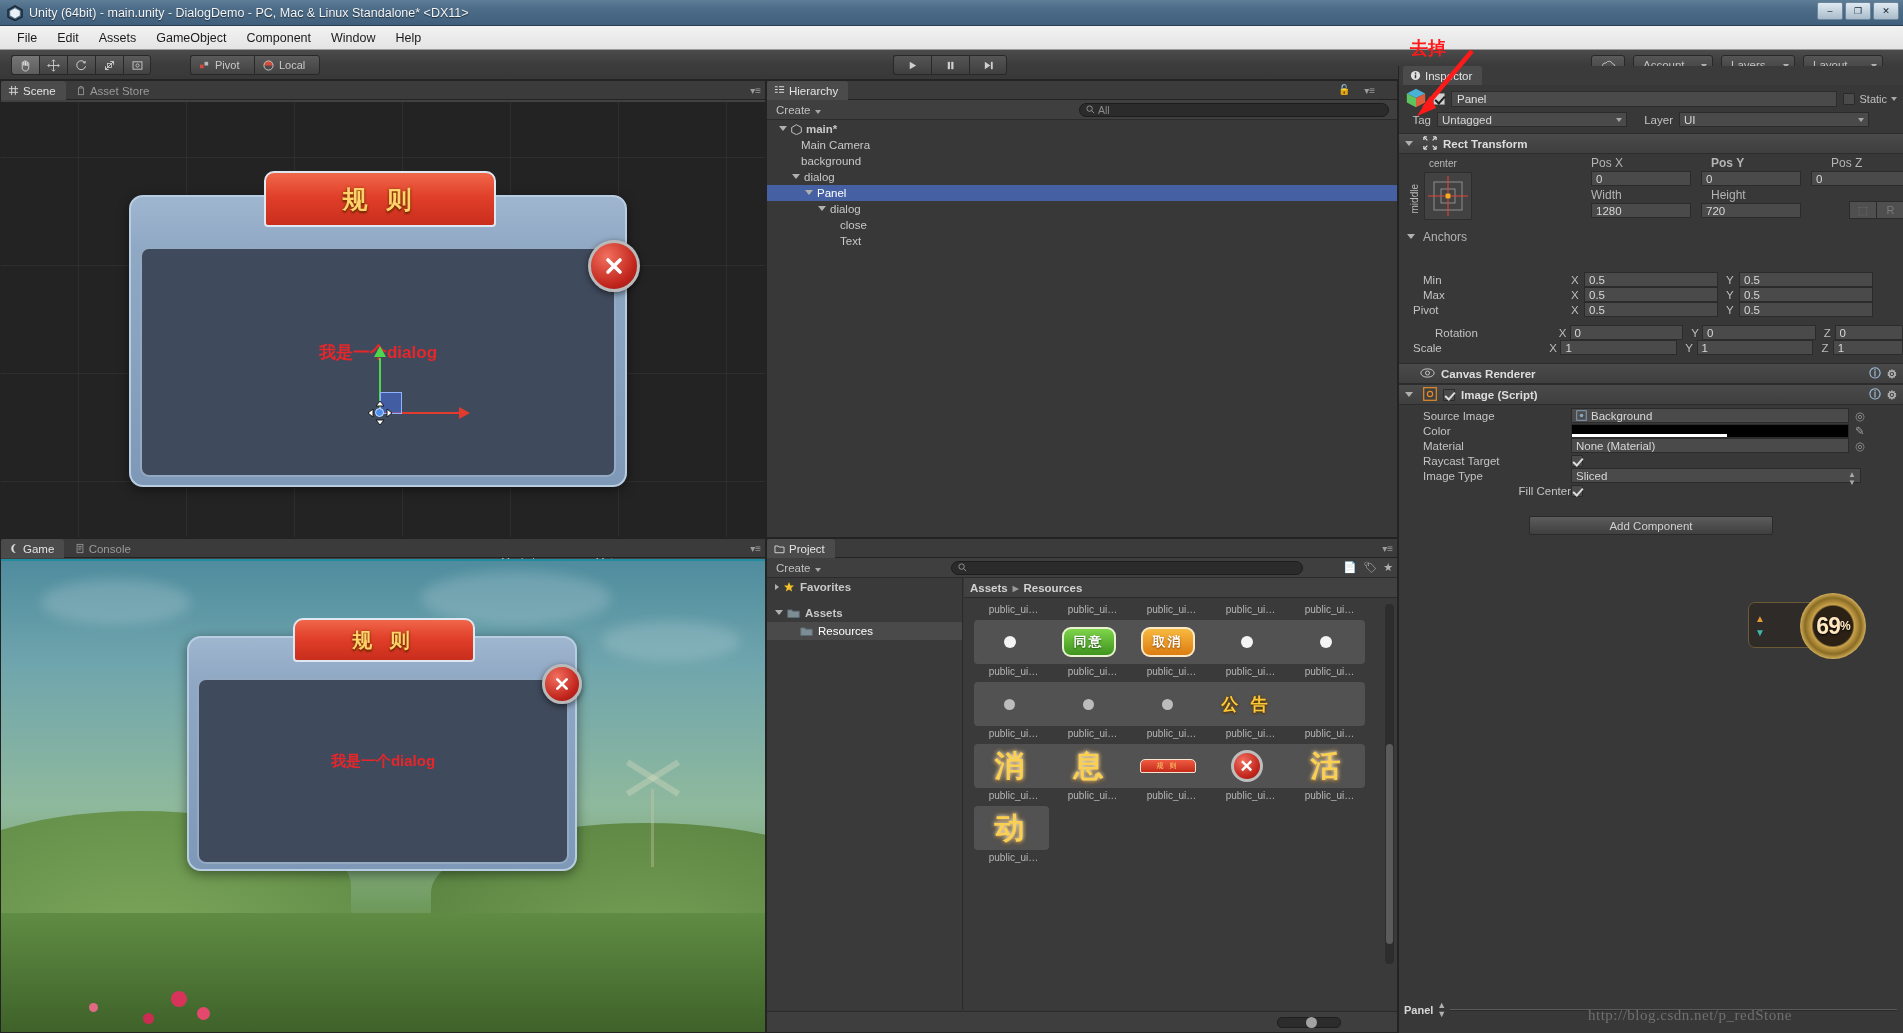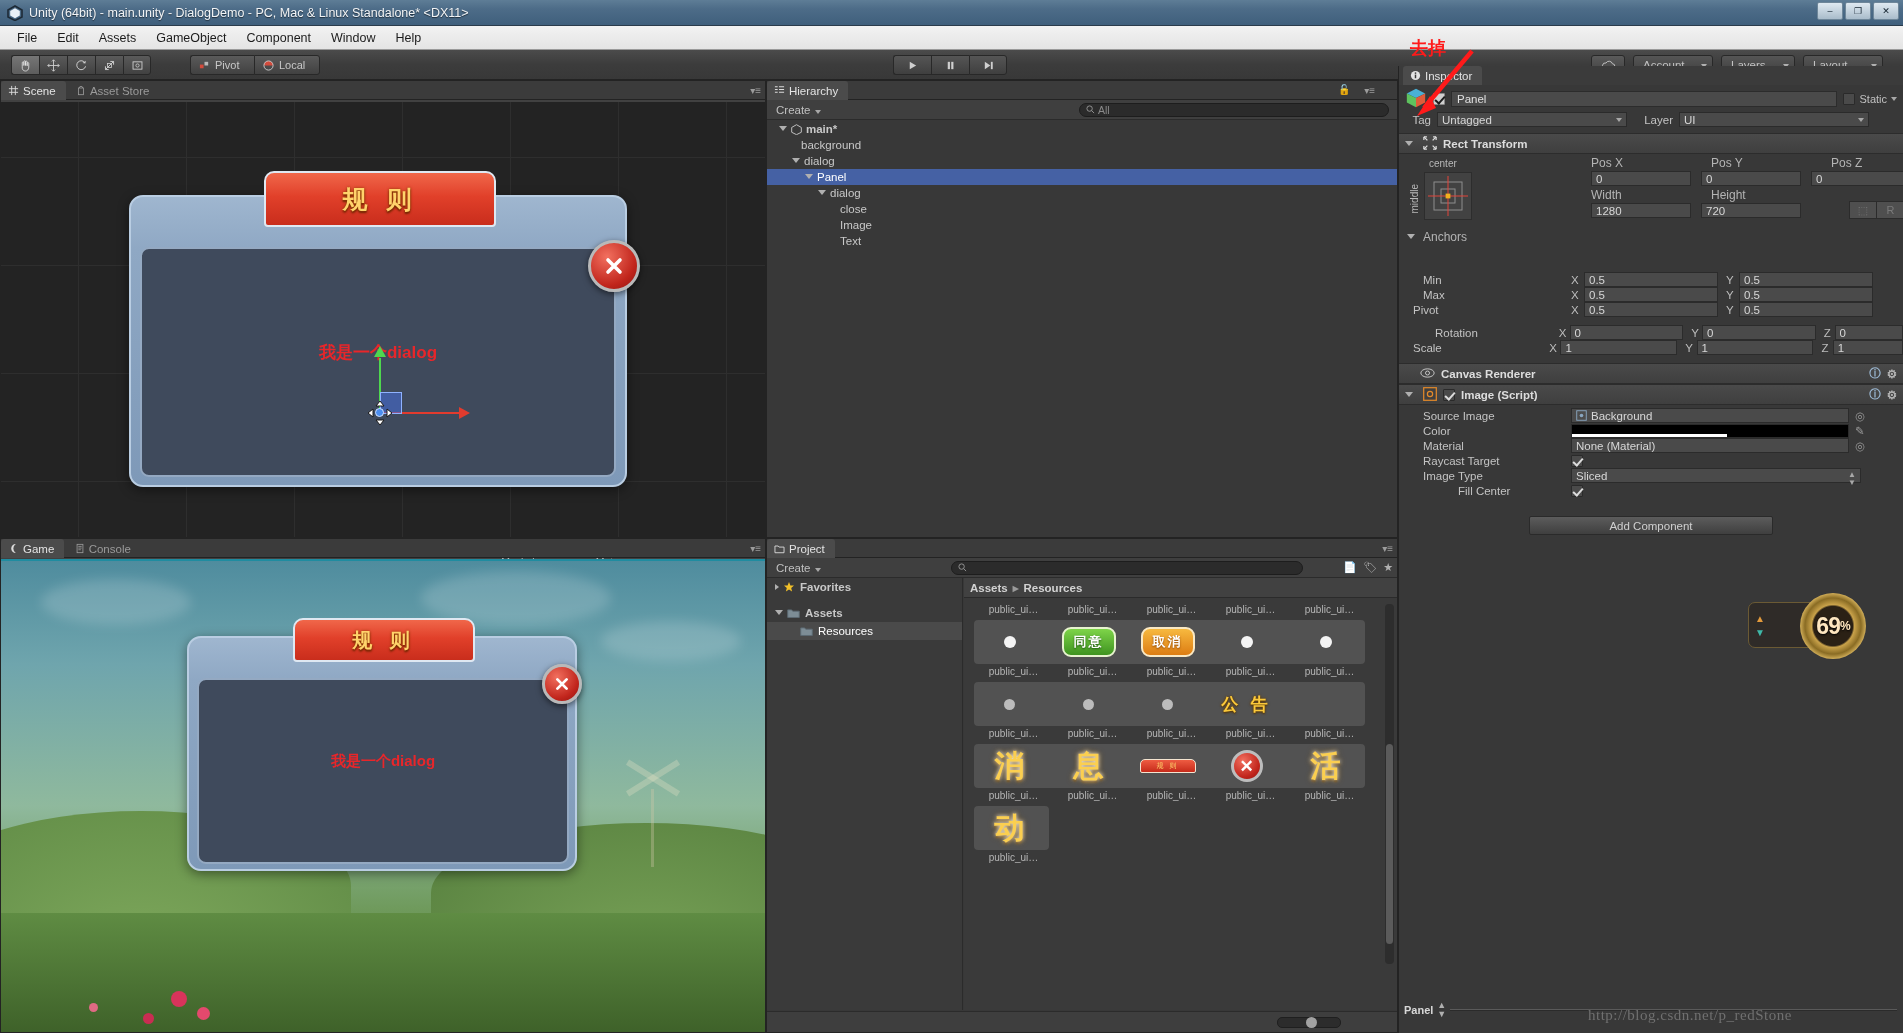--- a/index.html
+++ b/index.html
@@ -521,20 +521,25 @@
         <span style="margin-right: 4px; display: inline-flex;">
           <svg width="11" height="11" viewBox="0 0 16 16">
             <polygon points="8,1 15,5 15,12 8,15.5 1,12 1,5" fill="none" stroke="#cfcfcf" stroke-width="1.3"></polygon>
           </svg>
         </span>
         <span style="font-weight: bold;">main*</span>
       </div>
       <div class="hrow">
         <span style="width: 21px;"></span>
         <span style="width: 9px;"></span>
+        <span>Main Camera</span>
+      </div>
+      <div class="hrow">
+        <span style="width: 21px;"></span>
+        <span style="width: 9px;"></span>
         <span>background</span>
       </div>
       <div class="hrow">
         <span style="width: 21px;"></span>
         <i class="tri open"></i>
         <span>dialog</span>
       </div>
       <div class="hrow sel">
         <span style="width: 34px;"></span>
         <i class="tri open"></i>
@@ -542,25 +547,20 @@
       </div>
       <div class="hrow">
         <span style="width: 47px;"></span>
         <i class="tri open"></i>
         <span>dialog</span>
       </div>
       <div class="hrow">
         <span style="width: 60px;"></span>
         <span style="width: 9px;"></span>
         <span>close</span>
-      </div>
-      <div class="hrow">
-        <span style="width: 60px;"></span>
-        <span style="width: 9px;"></span>
-        <span>Image</span>
       </div>
       <div class="hrow">
         <span style="width: 60px;"></span>
         <span style="width: 9px;"></span>
         <span>Text</span>
       </div>
     </div>
 </div>
 
 <div class="panel" id="project">
@@ -835,21 +835,21 @@
       <svg width="46" height="46" viewBox="0 0 46 46">
           <rect x="9" y="9" width="28" height="28" fill="none" stroke="#8d8d8d"></rect>
           <rect x="16" y="16" width="14" height="14" fill="none" stroke="#8d8d8d"></rect>
           <path d="M23 3v40M3 23h40" stroke="#e2453a" stroke-width="1"></path>
           <rect x="20.6" y="20.6" width="4.8" height="4.8" fill="#f2b01e"></rect>
         </svg>
     </div>
 
     <div class="abs" style="left:192px; top:2px; display:flex; gap:10px;">
       <span style="width:110px;">Pos X</span>
-      <span style="width:110px;">Pos Y</span>
+      <span style="width:110px;font-weight:bold;">Pos Y</span>
       <span style="width:110px;">Pos Z</span>
     </div>
     <div class="abs" style="left:192px; top:17px; display:flex; gap:10px;">
       <span class="val" style="width:100px;">0</span>
       <span class="val" style="width:100px;">0</span>
       <span class="val" style="width:100px;">0</span>
     </div>
 
     <div class="abs" style="left:192px; top:34px; display:flex; gap:10px;">
       <span style="width:110px;">Width</span>
@@ -975,21 +975,21 @@
 
   <div class="fieldrow">
     <span class="lbl">Image Type</span>
     <span class="val" style="width:290px;position:relative;">
       <span>Sliced</span>
       <i style="position:absolute;right:4px;top:2px;color:#a8a8a8;font-size:8px;line-height:8px;">▲<br>▼</i>
     </span>
   </div>
 
   <div class="fieldrow">
-    <span class="lbl" style="padding-left:59px;">Fill Center</span>
+    <span class="lbl" style="padding-left:32px;text-align:right;">Fill Center</span>
     <span class="cbx dark checked"></span>
   </div>
 
   <div class="addcomp">Add Component</div>
 </div>
 
 <svg id="annotarrow" class="abs" width="80" height="72" viewBox="0 0 80 72">
   <path d="M64 5 16 62" stroke="#ff1a1a" stroke-width="4.5" fill="none"></path>
   <path d="M9 70 22 50 28 62z" fill="#ff1a1a"></path>
 </svg>

